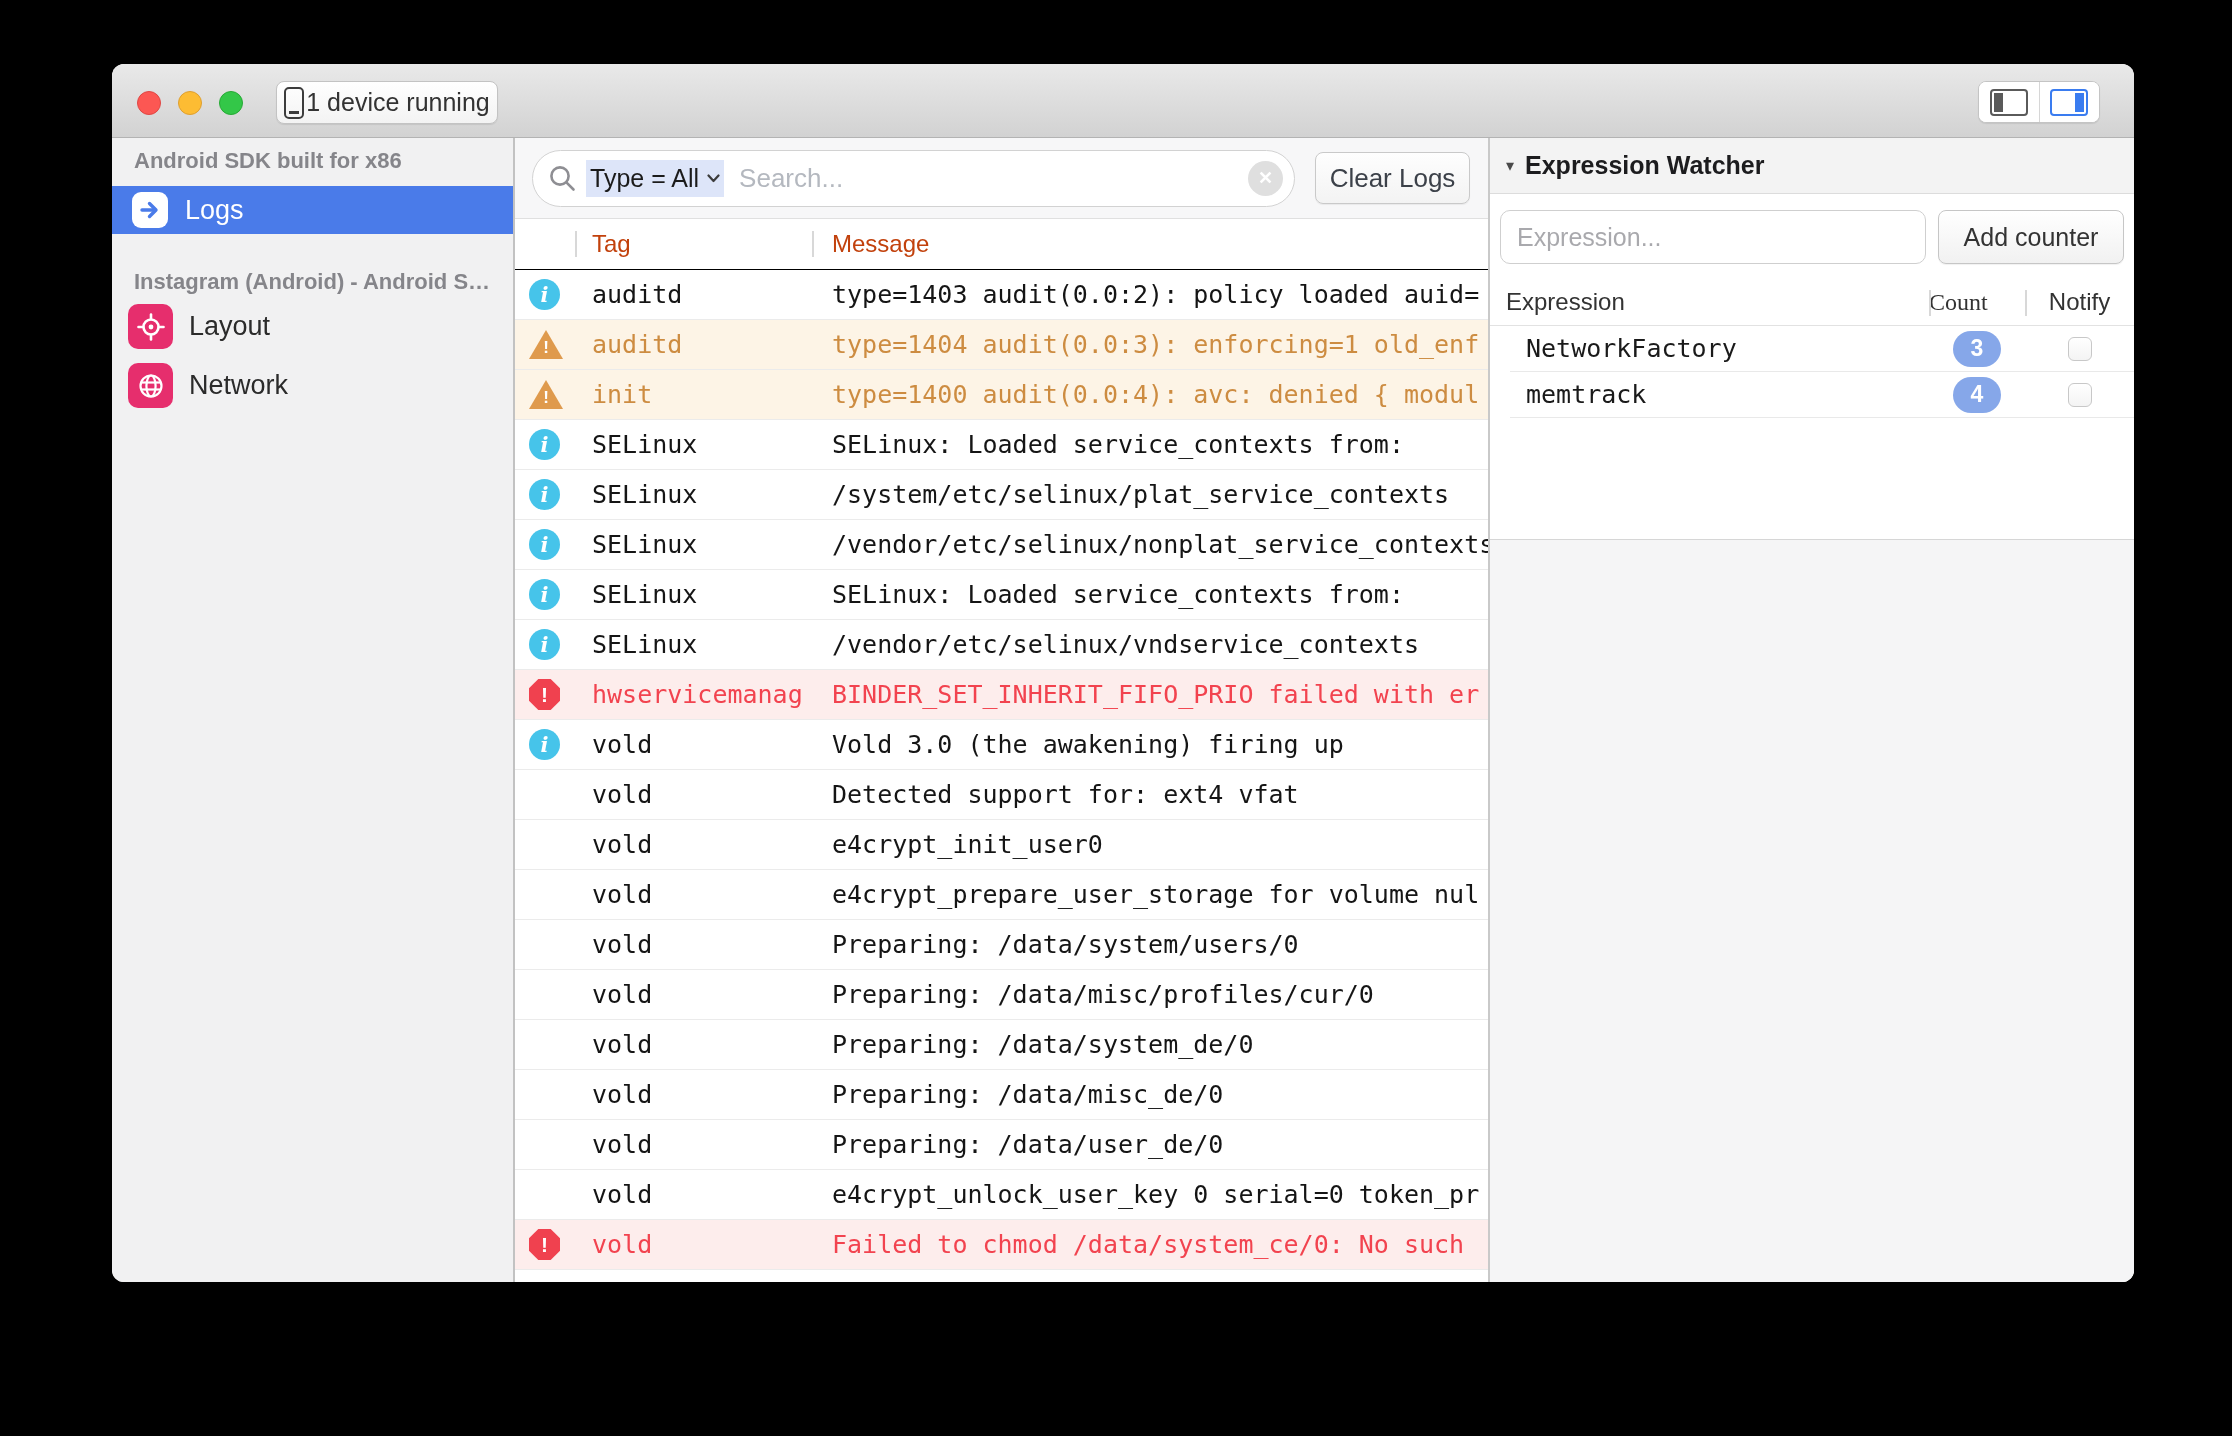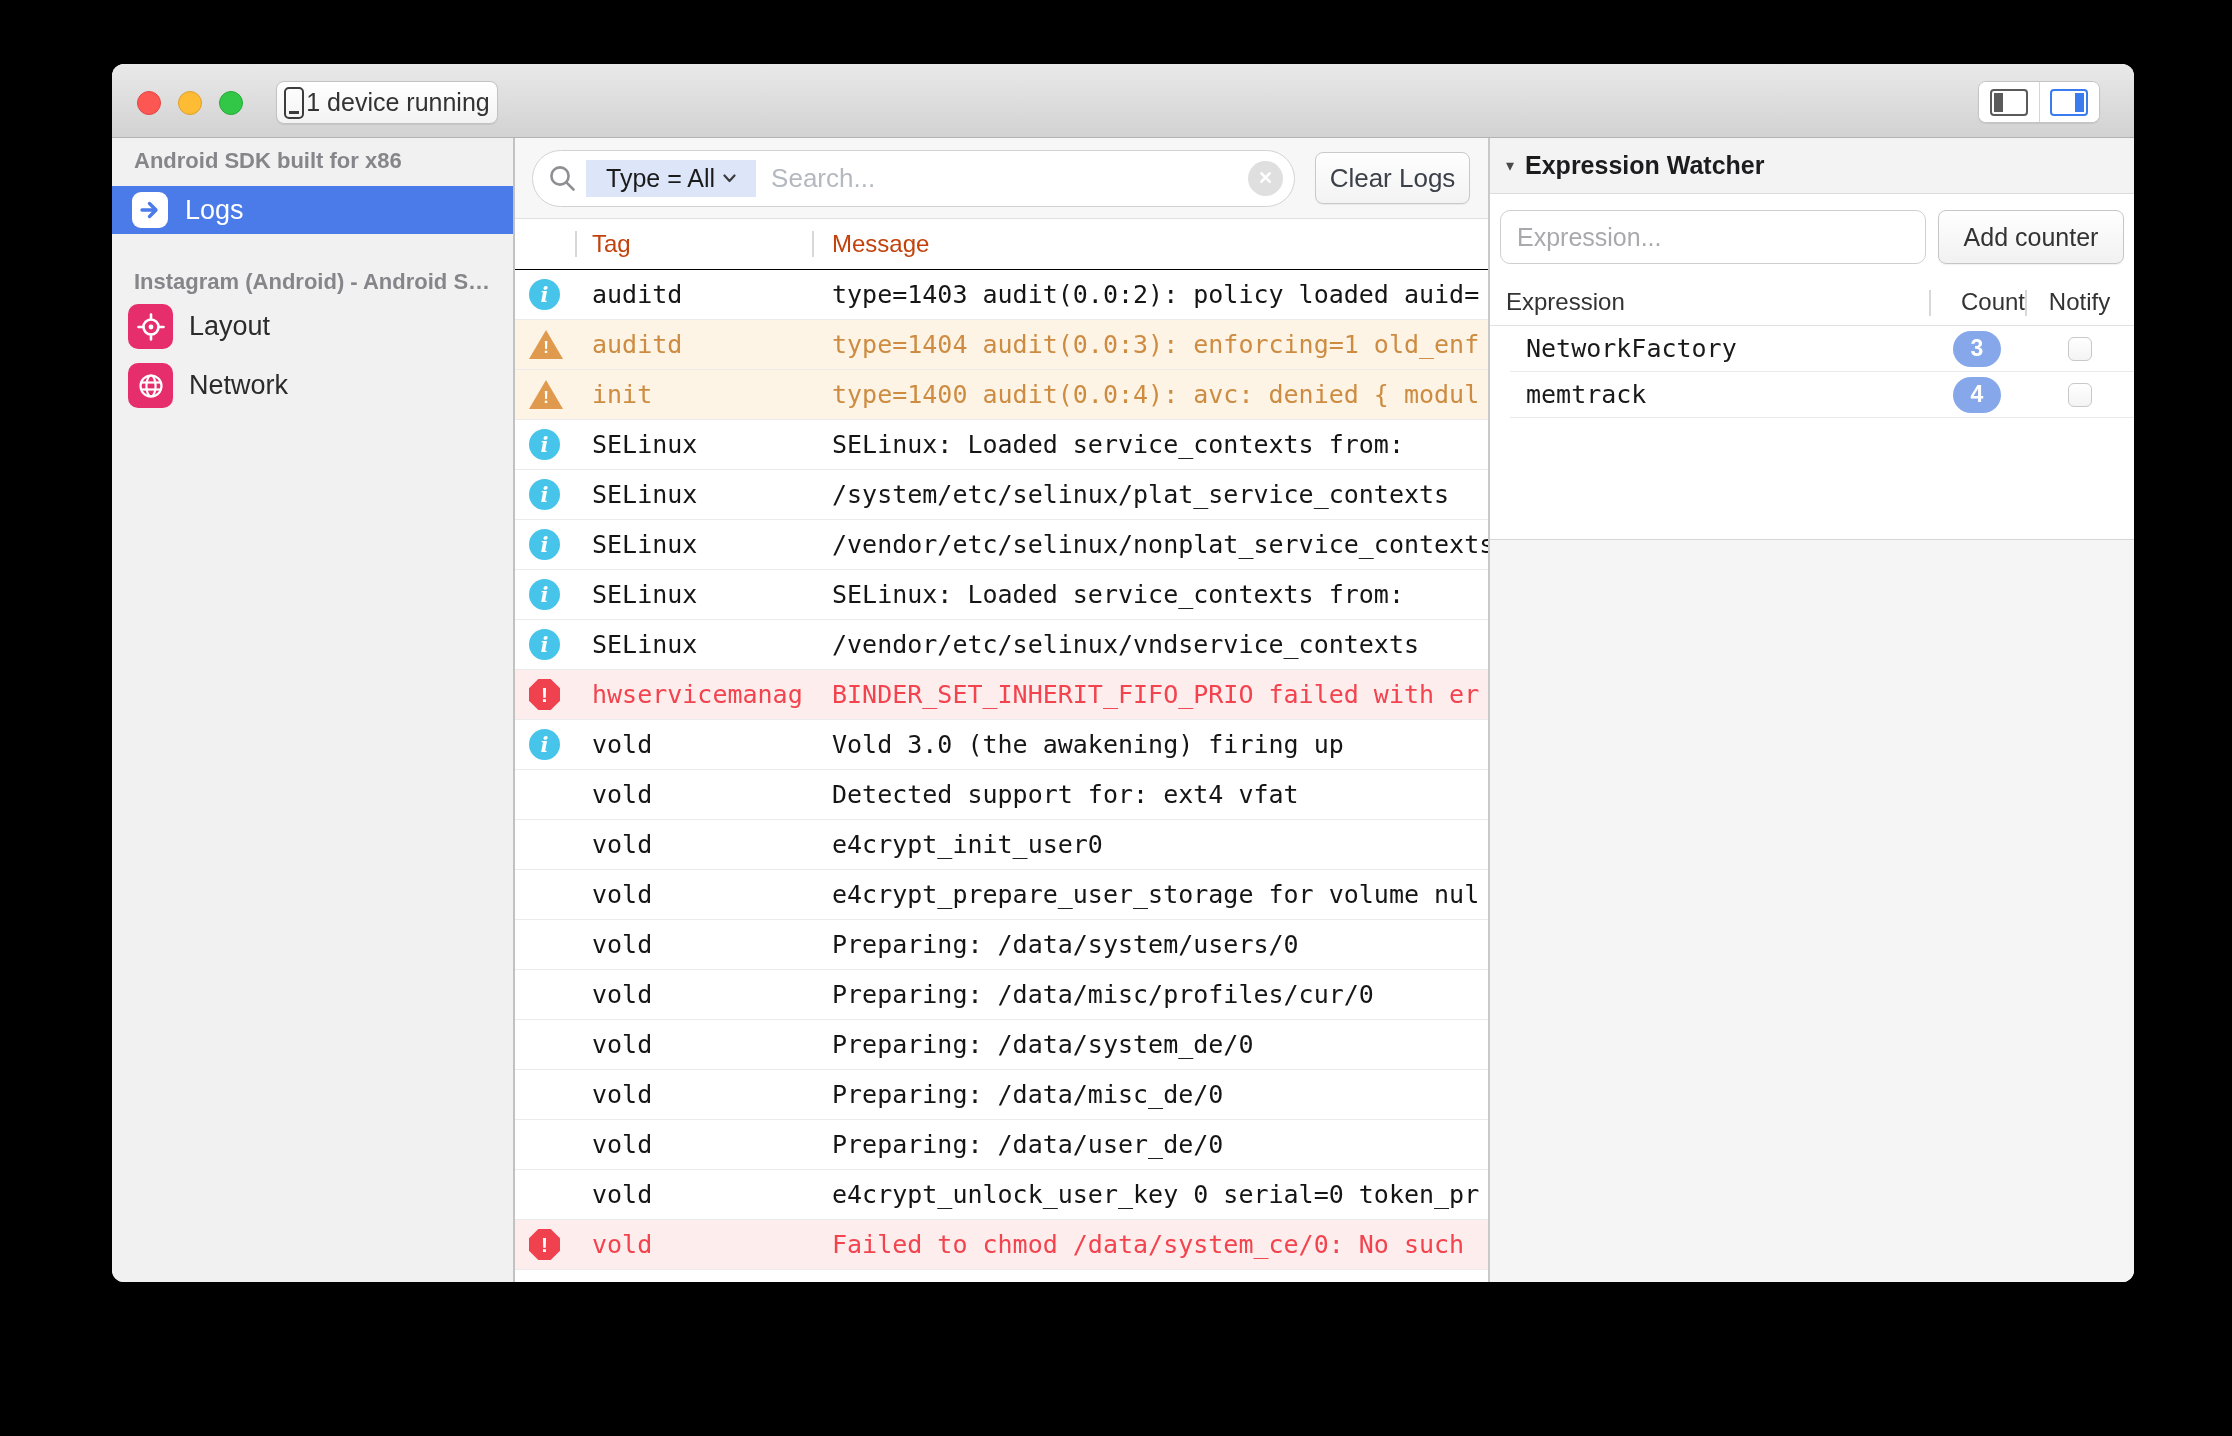--- a/index.html
+++ b/index.html
@@ -53,21 +53,21 @@
   .plugin-badge{width:45px;height:45px;border-radius:10px;background:var(--plugin-pink);
     display:flex;align-items:center;justify-content:center;}
   .side-item.plugin .label{color:#2b2b2b;font-size:27px;}
   
   .main{flex:1;display:flex;flex-direction:column;min-width:0;background:#fff;}
   .toolbar{height:81px;flex:0 0 81px;background:#f7f7f8;border-bottom:1px solid #e0e0e0;
     display:flex;align-items:center;padding:0 18px 0 17px;}
   .searchpill{flex:1;height:57px;background:#fff;border:1px solid #d2d2d2;border-radius:29px;
     display:flex;align-items:center;padding:0 11px 0 14px;min-width:0;}
   .token{margin-left:9px;height:37px;background:var(--token-bg);border-radius:0;
-    display:flex;align-items:center;gap:8px;padding:0 20px;flex:0 0 auto;}
+    display:flex;align-items:center;gap:8px;padding:0 4px;flex:0 0 auto;}
   .token .t{font-size:25px;font-weight:500;color:#1b1b1b;white-space:nowrap;}
   .search-input{flex:1;border:none;outline:none;background:transparent;margin-left:15px;
     font-size:26px;color:#222;min-width:0;font-family:"Liberation Sans",sans-serif;}
   .search-input::placeholder{color:#b4b8bf;}
   .x-clear{width:35px;height:35px;border-radius:50%;background:#dfdfdf;border:none;flex:0 0 auto;
     color:#fff;font-size:18px;font-weight:700;display:flex;align-items:center;justify-content:center;}
   .clearlogs-btn{margin-left:20px;width:155px;height:52px;border:1px solid #c9c9c9;border-radius:8px;
     background:linear-gradient(#fefefe,#f3f3f3);font-size:26px;color:#3c4149;
     box-shadow:0 1px 1px rgba(0,0,0,.06);font-family:"Liberation Sans",sans-serif;}
   .log-header{position:relative;height:51px;flex:0 0 51px;border-bottom:1px solid #000000;
@@ -106,21 +106,21 @@
   .watcher-inputrow{display:flex;padding:16px 10px 0 10px;gap:12px;}
   .expr-input{flex:1;height:54px;border:1px solid #cfcfcf;border-radius:10px;padding:0 16px;
     font-size:25px;color:#222;outline:none;font-family:"Liberation Sans",sans-serif;min-width:0;}
   .expr-input::placeholder{color:#a9a9ad;}
   .addcounter-btn{width:186px;height:54px;border:1px solid #c6c6c6;border-radius:8px;
     background:linear-gradient(#ffffff,#f1f1f1);font-size:25px;color:#333;
     box-shadow:0 1px 1px rgba(0,0,0,.06);font-family:"Liberation Sans",sans-serif;}
   .watcher-thead{position:relative;margin-top:15px;height:47px;flex:0 0 47px;border-bottom:1px solid #e2e2e2;
     display:flex;align-items:center;font-size:24px;font-weight:500;color:#333;}
   .wc-expr{flex:1;padding-left:16px;}
-  .wc-count{width:96px;flex:0 0 96px;text-align:right;}
+  .wc-count{width:96px;flex:0 0 96px;text-align:left;font-family:Liberation Serif, serif;}
   .wc-notify{width:109px;flex:0 0 109px;text-align:center;}
   .wtick{position:absolute;top:11px;width:2px;height:26px;background:#d8d8d8;}
   .wtick.w1{left:439px;} .wtick.w2{left:535px;}
   .watcher-row{display:flex;align-items:center;height:46px;border-bottom:1px solid #e9e9e9;background:#fff;margin-left:20px;}
   .watcher-row .expr{flex:1;padding-left:16px;font-family:"DejaVu Sans Mono","Liberation Mono",monospace;
     font-size:25px;color:#1a1a1a;white-space:nowrap;overflow:hidden;}
   .count-cell{width:96px;flex:0 0 96px;display:flex;justify-content:center;}
   .badge{min-width:48px;height:36px;border-radius:18px;background:var(--badge-blue);
     color:#fff;font-size:23px;font-weight:700;display:flex;align-items:center;justify-content:center;}
   .notify-cell{width:109px;flex:0 0 109px;display:flex;justify-content:center;}

